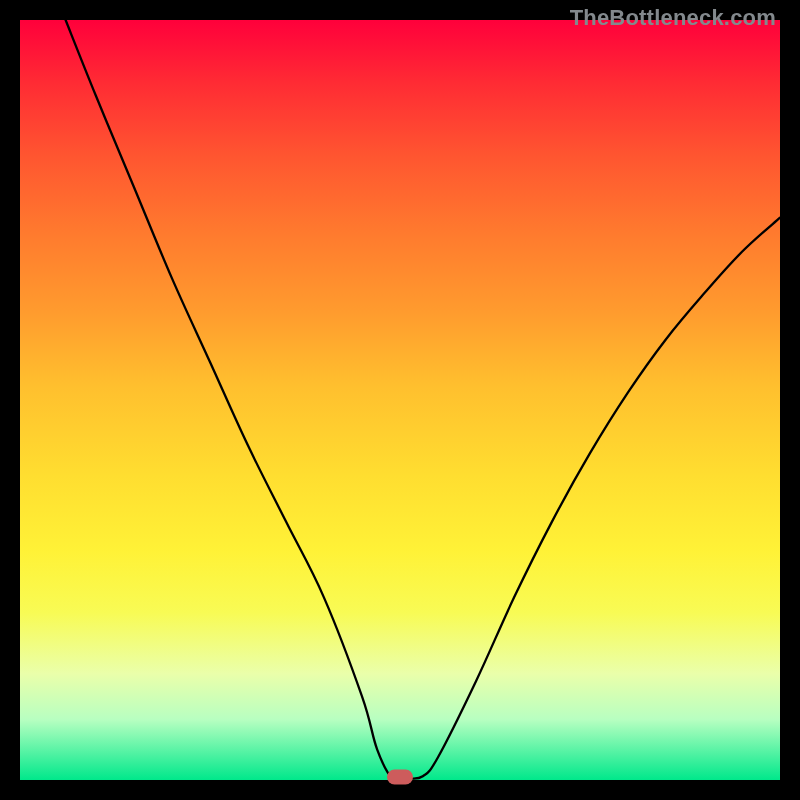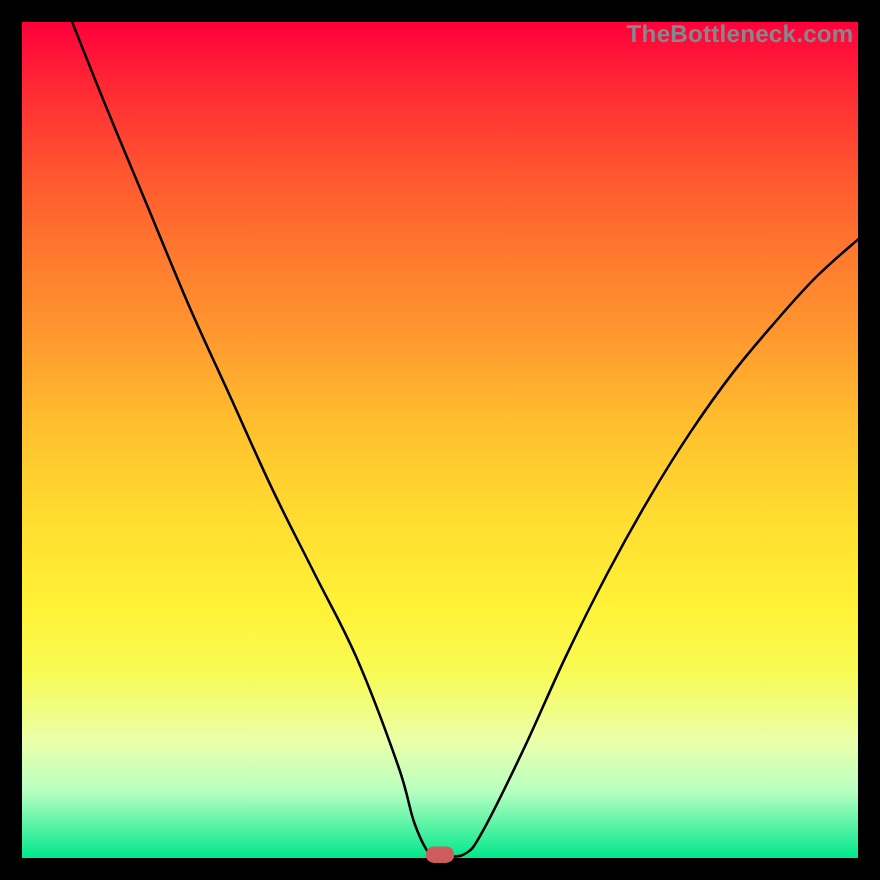--- a/index.html
+++ b/index.html
@@ -73,14 +73,14 @@
 
 <div class="outer">
 
   <div class="plot-area">
     <svg class="curve" viewBox="0 0 760 760" preserveAspectRatio="none">
       <path id="curve-path" d="M 45.60 0.00 C 51.07 13.68, 63.69 45.90, 76.00 76.00 C 88.31 106.10, 100.32 134.37, 114.00 167.20 C 127.68 200.03, 138.32 226.94, 152.00 258.40 C 165.68 289.86, 176.32 311.90, 190.00 342.00 C 203.68 372.10, 214.32 396.87, 228.00 425.60 C 241.68 454.33, 252.32 474.24, 266.00 501.60 C 279.68 528.96, 290.32 546.14, 304.00 577.60 C 317.68 609.06, 332.42 649.04, 342.00 676.40 C 351.58 703.76, 351.73 714.83, 357.20 729.60 C 362.67 744.37, 366.93 753.28, 372.40 758.48 C 377.87 763.68, 382.13 758.89, 387.60 758.48 C 393.07 758.07, 397.33 760.03, 402.80 756.20 C 408.27 752.37, 408.42 754.30, 418.00 737.20 C 427.58 720.10, 442.32 689.93, 456.00 661.20 C 469.68 632.47, 480.32 606.33, 494.00 577.60 C 507.68 548.87, 518.32 527.59, 532.00 501.60 C 545.68 475.61, 556.32 456.46, 570.00 433.20 C 583.68 409.94, 594.32 392.92, 608.00 372.40 C 621.68 351.88, 632.32 336.98, 646.00 319.20 C 659.68 301.42, 670.32 289.33, 684.00 273.60 C 697.68 257.87, 708.32 245.48, 722.00 231.80 C 735.68 218.12, 753.16 203.76, 760.00 197.60"></path>
     </svg>
     <div id="marker" class="marker" style="left: 380px; top: 756.96px; background: rgb(205, 92, 92);"></div>
   </div>
 
-  <div id="wm" class="watermark" style="right: 24px; top: 18px;">TheBottleneck.com</div>
+  <div id="wm" class="watermark" style="right: 24px; top: 5px;">TheBottleneck.com</div>
 </div>
 
 </body></html>

